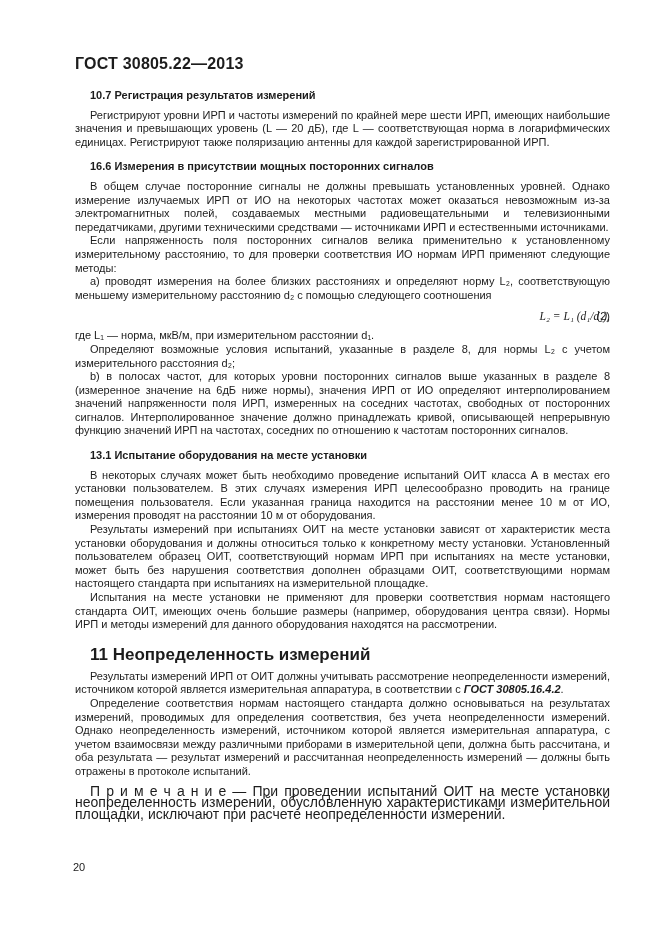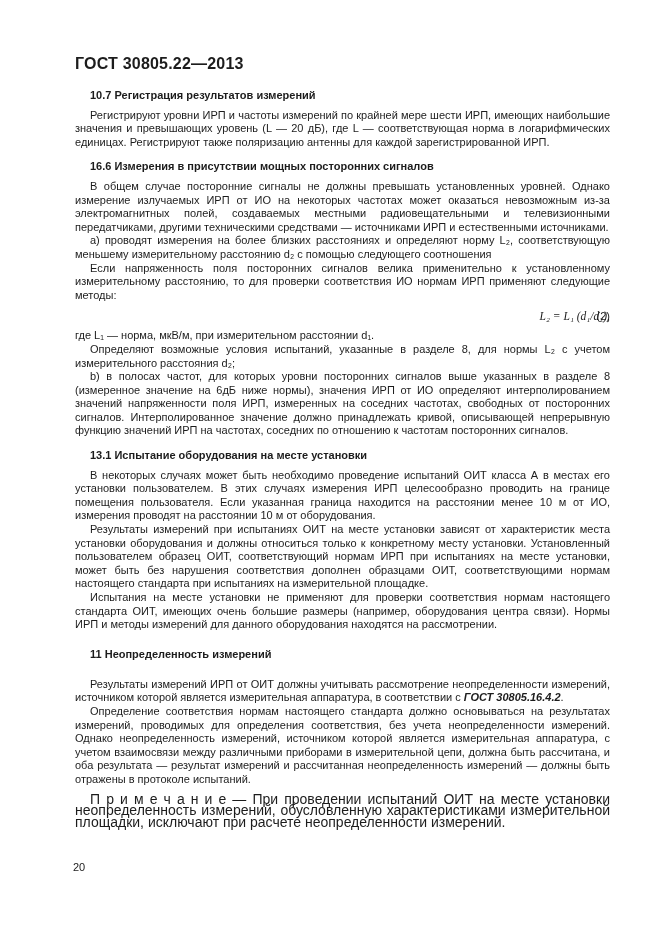--- a/index.html
+++ b/index.html
@@ -31,25 +31,25 @@
   .para.no-indent { text-indent: 0; }
   h3.sub-heading {
     font-size: 11px;
     font-weight: bold;
     line-height: 13.6px;
     text-indent: 15px;
     margin: 11px 0 6px 0;
   }
   h3.sub-heading.first { margin-top: 12px; }
   h2.main-heading {
-    font-size: 11px;
+    font-size: 17px;
     font-weight: bold;
     line-height: 15px;
     text-indent: 15px;
-    margin: 15px 0 16px 0;
+    margin: 15px 0 8px 0;
   }
   .formula-row {
     position: relative;
     text-align: right;
     font-size: 11.5px;
     line-height: 14px;
     margin: 7px 0 6px 0;
   }
   .formula-expr {
     font-family: "Liberation Serif", "DejaVu Serif", serif;
@@ -81,22 +81,22 @@
 
 <div class="page">
 
   <div class="doc-header">ГОСТ 30805.22—2013</div>
 
   <h3 class="sub-heading first">10.7 Регистрация результатов измерений</h3>
   <p class="para">Регистрируют уровни ИРП и частоты измерений по крайней мере шести ИРП, имеющих наибольшие значения и превышающих уровень (L — 20 дБ), где L — соответствующая норма в логарифмических единицах. Регистрируют также поляризацию антенны для каждой зарегистрированной ИРП.</p>
 
   <h3 class="sub-heading">16.6 Измерения в присутствии мощных посторонних сигналов</h3>
   <p class="para">В общем случае посторонние сигналы не должны превышать установленных уровней. Однако измерение излучаемых ИРП от ИО на некоторых частотах может оказаться невозможным из-за электромагнитных полей, создаваемых местными радиовещательными и телевизионными передатчиками, другими техническими средствами — источниками ИРП и естественными источниками.</p>
+  <p class="para">Если напряженность поля посторонних сигналов велика применительно к установленному измерительному расстоянию, то для проверки соответствия ИО нормам ИРП применяют следующие методы:</p>
   <p class="para">a) проводят измерения на более близких расстояниях и определяют норму L₂, соответствующую меньшему измерительному расстоянию d₂ с помощью следующего соотношения</p>
-  <p class="para">Если напряженность поля посторонних сигналов велика применительно к установленному измерительному расстоянию, то для проверки соответствия ИО нормам ИРП применяют следующие методы:</p>
 
   <div class="formula-row">
     <span class="formula-expr">L₂ = L₁ (d₁/d₂),</span>
     <span class="formula-num">(2)</span>
   </div>
 
   <p class="para no-indent">где L₁ — норма, мкВ/м, при измерительном расстоянии d₁.</p>
   <p class="para">Определяют возможные условия испытаний, указанные в разделе 8, для нормы L₂ с учетом измерительного расстояния d₂;</p>
   <p class="para">b) в полосах частот, для которых уровни посторонних сигналов выше указанных в разделе 8 (измеренное значение на 6дБ ниже нормы), значения ИРП от ИО определяют интерполированием значений напряженности поля ИРП, измеренных на соседних частотах, свободных от посторонних сигналов. Интерполированное значение должно принадлежать кривой, описывающей непрерывную функцию значений ИРП на частотах, соседних по отношению к частотам посторонних сигналов.</p>
 

